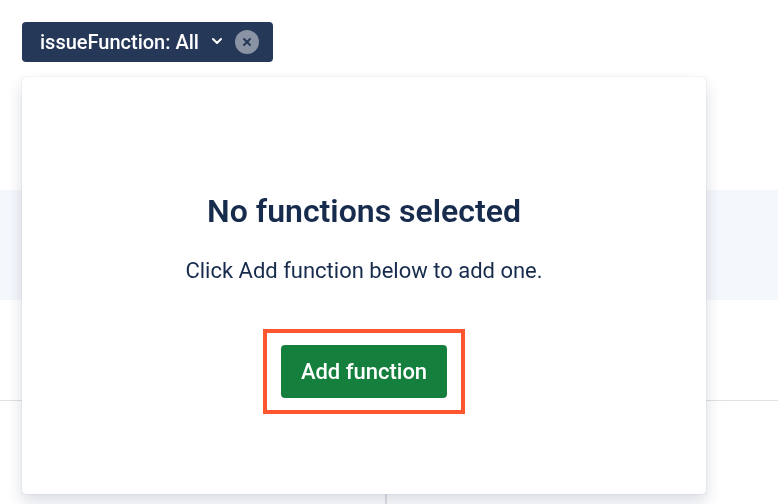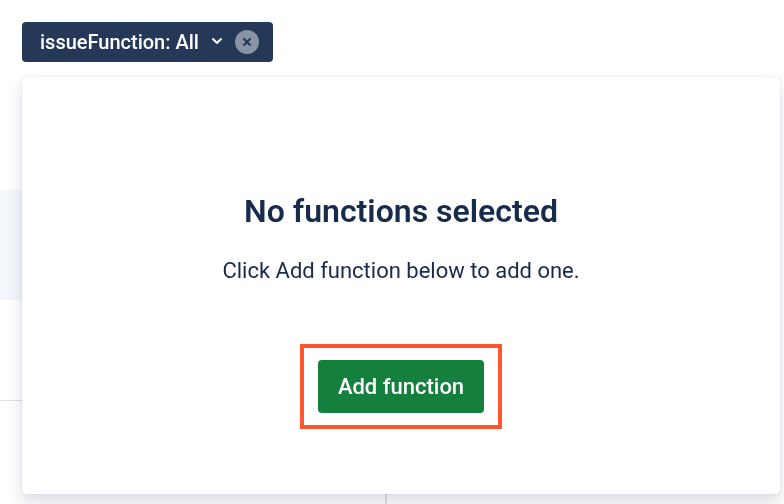--- a/index.html
+++ b/index.html
@@ -75,21 +75,21 @@
     }
     .remove-btn svg {
       width: 12px;
       height: 12px;
       display: block;
     }
     .dropdown-panel {
       position: absolute;
       top: 77px;
       left: 22px;
-      width: 758px;
+      width: 684px;
       height: 417px;
       background: #ffffff;
       border-radius: 4px;
       box-shadow: 0 8px 16px rgba(9, 30, 66, 0.15), 0 0 1px rgba(9, 30, 66, 0.3);
       z-index: 2;
       display: flex;
       flex-direction: column;
       align-items: center;
       padding-top: 115px;
     }
@@ -97,21 +97,21 @@
       font-size: 32px;
       font-weight: 600;
       color: #172b4d;
       margin-bottom: 28px;
       text-align: center;
     }
     .panel-subtitle {
       font-size: 22px;
       font-weight: 400;
       color: #172b4d;
-      margin-bottom: 61px;
+      margin-bottom: 46px;
       text-align: center;
     }
     .highlight-box {
       border: 4px solid #ff5630;
       padding: 12px 14px;
       display: inline-block;
     }
     .add-btn {
       background: #15803d;
       color: #ffffff;

